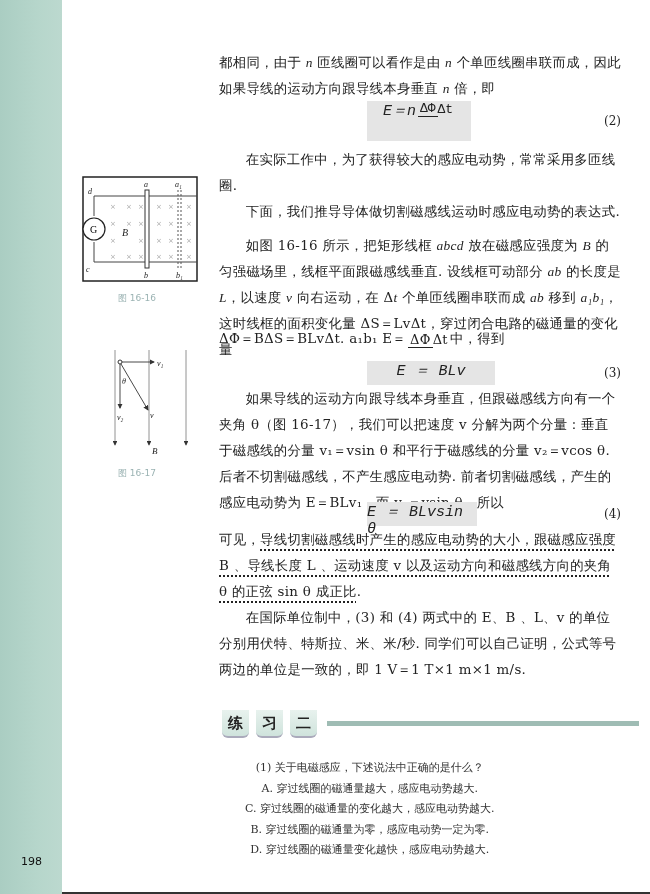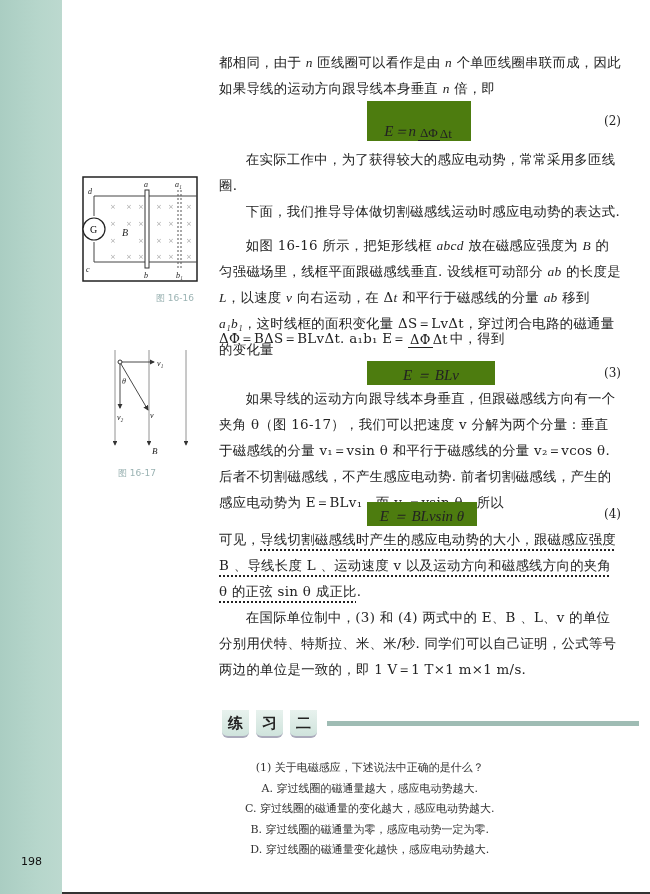--- a/index.html
+++ b/index.html
@@ -16,23 +16,23 @@
   }
   .bottom-edge { position: absolute; left: 62px; right: 0; bottom: 0; height: 2px; background: #333; }
 
   .text-block { position: absolute; left: 219px; width: 402px; font-size: 13.4px; line-height: 26px; letter-spacing: 0.3px; }
   .para { text-indent: 2em; }
   .noindent { text-indent: 0; }
   i.var { font-family: "Liberation Serif", "DejaVu Serif", serif; font-style: italic; }
 
   .eq-row { position: absolute; left: 219px; width: 402px; height: 40px; }
   .eq-box {
-    position: absolute; top: 0; background: #4d7c0f; height: 100%;
-    display: flex; align-items: flex-end; justify-content: center;
-    font-family: Liberation Serif, serif; font-size: 15px;
+    position: absolute; top: 0; background: #e5e5e5; height: 100%;
+    display: flex; align-items: flex-start; justify-content: center;
+    font-family: Liberation Mono, monospace; font-size: 15px;
   }
   .eq-num { position: absolute; right: 0; top: 50%; transform: translateY(-50%); font-size: 12px; }
   .frac { display: inline-flex; flex-direction: row; align-items: center; vertical-align: middle; margin: 0 2px; font-size: 13px; line-height: 15px; }
   .frac .num { border-bottom: 1px solid #222; padding: 0 2px; }
 
   .emph { text-decoration: underline dotted #222; text-underline-offset: 5px; text-decoration-thickness: 2px; }
 
   .fig { position: absolute; }
   .fig-caption { position: absolute; font-size: 9px; color: #9bb3b3; font-family: "DejaVu Sans", "Liberation Sans", sans-serif; }
 
@@ -92,21 +92,21 @@
     <span>如图 16-16 所示，把矩形线框</span>
     <i class="var">abcd</i>
     <span>放在磁感应强度为</span>
     <i class="var">B</i>
     <span>的匀强磁场里，线框平面跟磁感线垂直. 设线框可动部分</span>
     <i class="var">ab</i>
     <span>的长度是</span>
     <i class="var">L</i><span>，以速度</span>
     <i class="var">v</i>
     <span>向右运动，在 Δ</span><i class="var">t</i>
-    <span>和平行于磁感线的分量</span>
+    <span>个单匝线圈串联而成</span>
     <i class="var">ab</i>
     <span>移到</span>
     <i class="var">a₁b₁</i><span>，这时线框的面积变化量 ΔS＝LvΔt，穿过闭合电路的磁通量的变化量</span>
   </p>
 </div>
 
 <div class="text-block" style="top:326px;">
   <div class="noindent">
     <span>ΔΦ＝BΔS＝BLvΔt. a₁b₁ E＝</span><span class="frac">
         <span class="num">ΔΦ</span>
@@ -182,21 +182,21 @@
       <text x="62" y="11">a</text>
         <text x="93" y="11">a₁</text>
       <text x="6" y="18">d</text>
         <text x="4" y="96">c</text>
       <text x="62" y="102">b</text>
         <text x="94" y="102">b₁</text>
       <text x="40" y="60" font-size="10">B</text>
     </g>
   </svg>
 </div>
-<div class="fig-caption" style="left:118px; top:292px;margin-left:38px;">图 16-16</div>
+<div class="fig-caption" style="left:118px; top:292px;">图 16-16</div>
 
 <div class="fig" style="left:100px; top:350px; width:90px; height:110px;">
   <svg width="90" height="110" viewBox="0 0 90 110">
     <defs>
       <marker id="ah" markerWidth="6" markerHeight="6" refX="5" refY="3" orient="auto">
           <path d="M0,0 L6,3 L0,6 z" fill="#333"></path>
         </marker>
     </defs>
     <line x1="15" y1="0" x2="15" y2="95" stroke="#777" stroke-width="0.8" marker-end="url(#ah)"></line>
     <line x1="49" y1="0" x2="49" y2="95" stroke="#777" stroke-width="0.8" marker-end="url(#ah)"></line>

